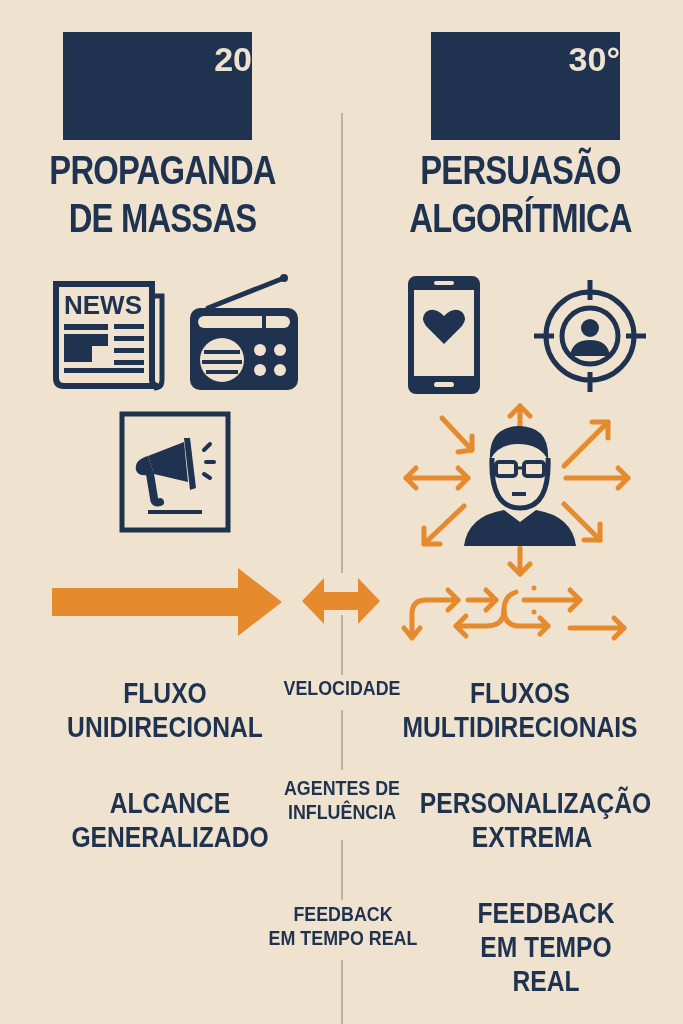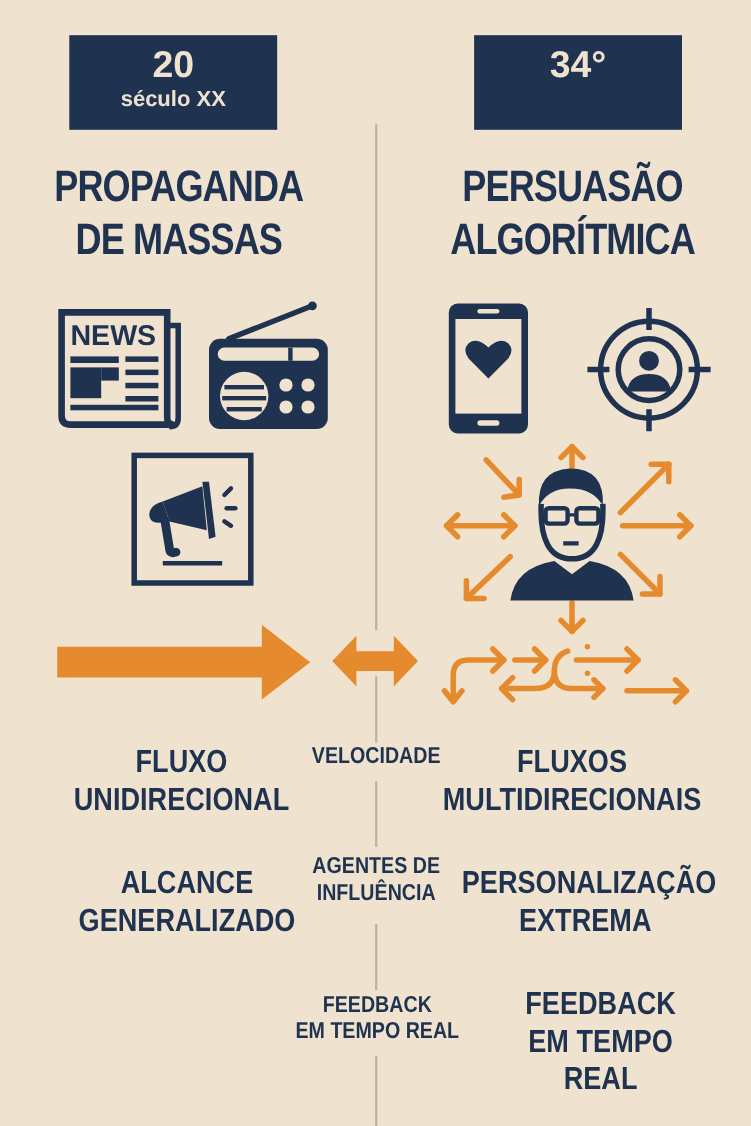--- a/index.html
+++ b/index.html
@@ -1,41 +1,40 @@
 <!DOCTYPE html>
 <html><head>
 <meta charset="utf-8">
 <style>
   html,body{margin:0;padding:0;}
   body{width:683px;height:1024px;background:#efe3cf;position:relative;overflow:hidden;font-family:"Liberation Sans",sans-serif;color:#1f3250;}
   .divider{position:absolute;left:341px;width:2px;background:#b9b2a6;}
-  .badge{position:absolute;top:32px;height:86px;background:#1f3250;color:#efe3cf;text-align:center;}
+  .badge{position:absolute;top:32px;height:108px;background:#1f3250;color:#efe3cf;text-align:right;}
   .badge .num{display:block;font-weight:bold;font-size:34px;line-height:38px;margin-top:8px;}
   .badge .sub{display:block;font-weight:bold;font-size:20px;line-height:24px;}
   .title{position:absolute;text-align:center;font-weight:bold;font-size:40px;line-height:48px;letter-spacing:-1px;transform:scaleX(0.82);transform-origin:center;}
   .lbl{position:absolute;text-align:center;font-weight:bold;color:#1f3250;transform:scaleX(0.85);transform-origin:center;}
   .big{font-size:29px;line-height:34px;}
   .mid{font-size:21px;line-height:24px;}
   svg{position:absolute;overflow:visible;}
 </style>
 </head>
 <body>
 
 <div class="divider" style="top:113px;height:460px;"></div>
 <div class="divider" style="top:615px;height:60px;"></div>
 <div class="divider" style="top:710px;height:60px;"></div>
 <div class="divider" style="top:840px;height:60px;"></div>
 <div class="divider" style="top:960px;height:64px;"></div>
 
 <div class="badge" style="left:63px;width:189px;">
   <span class="num">20</span>
-  <span class="sub">século XX</span>
 </div>
 <div class="badge" style="left:431px;width:189px;">
-  <span class="num">34°</span>
+  <span class="num">30°</span>
 </div>
 
 <div class="title" style="left:0;top:146px;width:325px;">
   <div>PROPAGANDA</div>
   <div>DE MASSAS</div>
 </div>
 <div class="title" style="left:358px;top:146px;width:325px;">
   <div>PERSUASÃO</div>
   <div>ALGORÍTMICA</div>
 </div>

